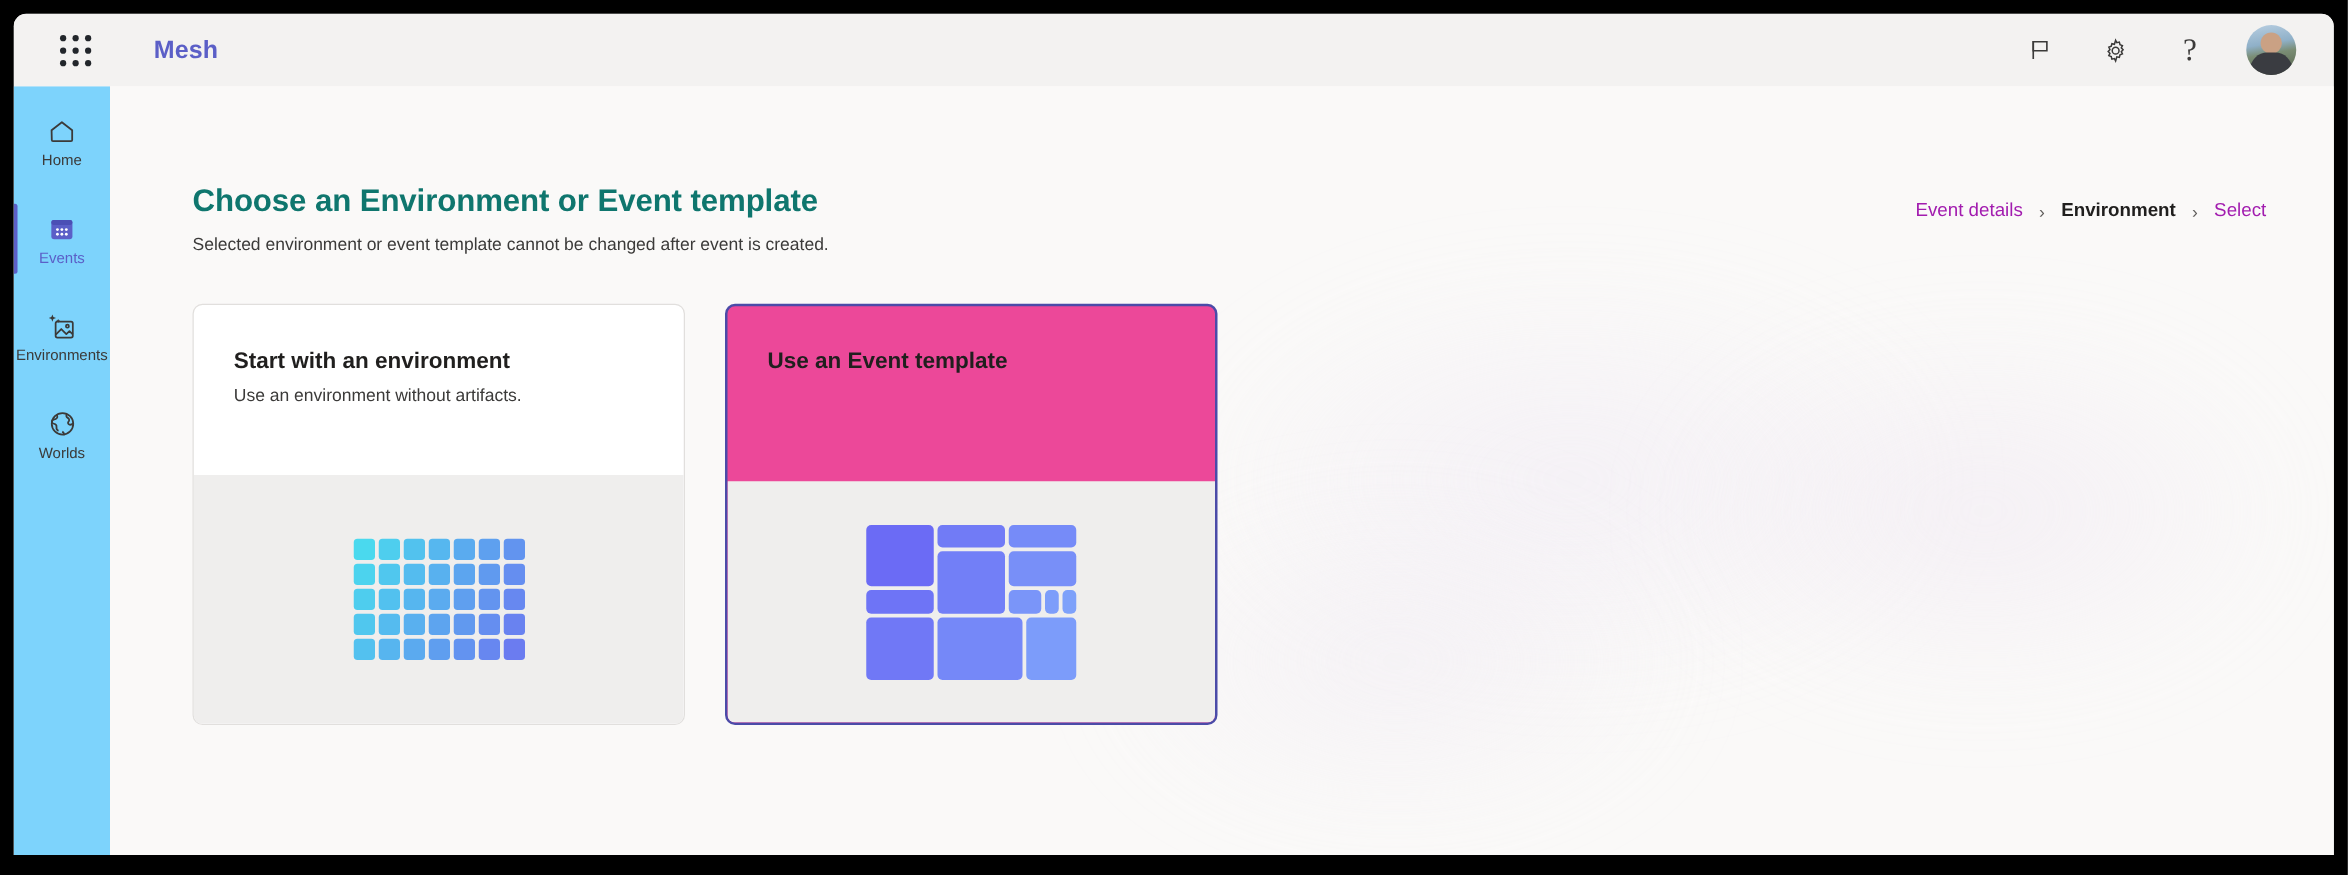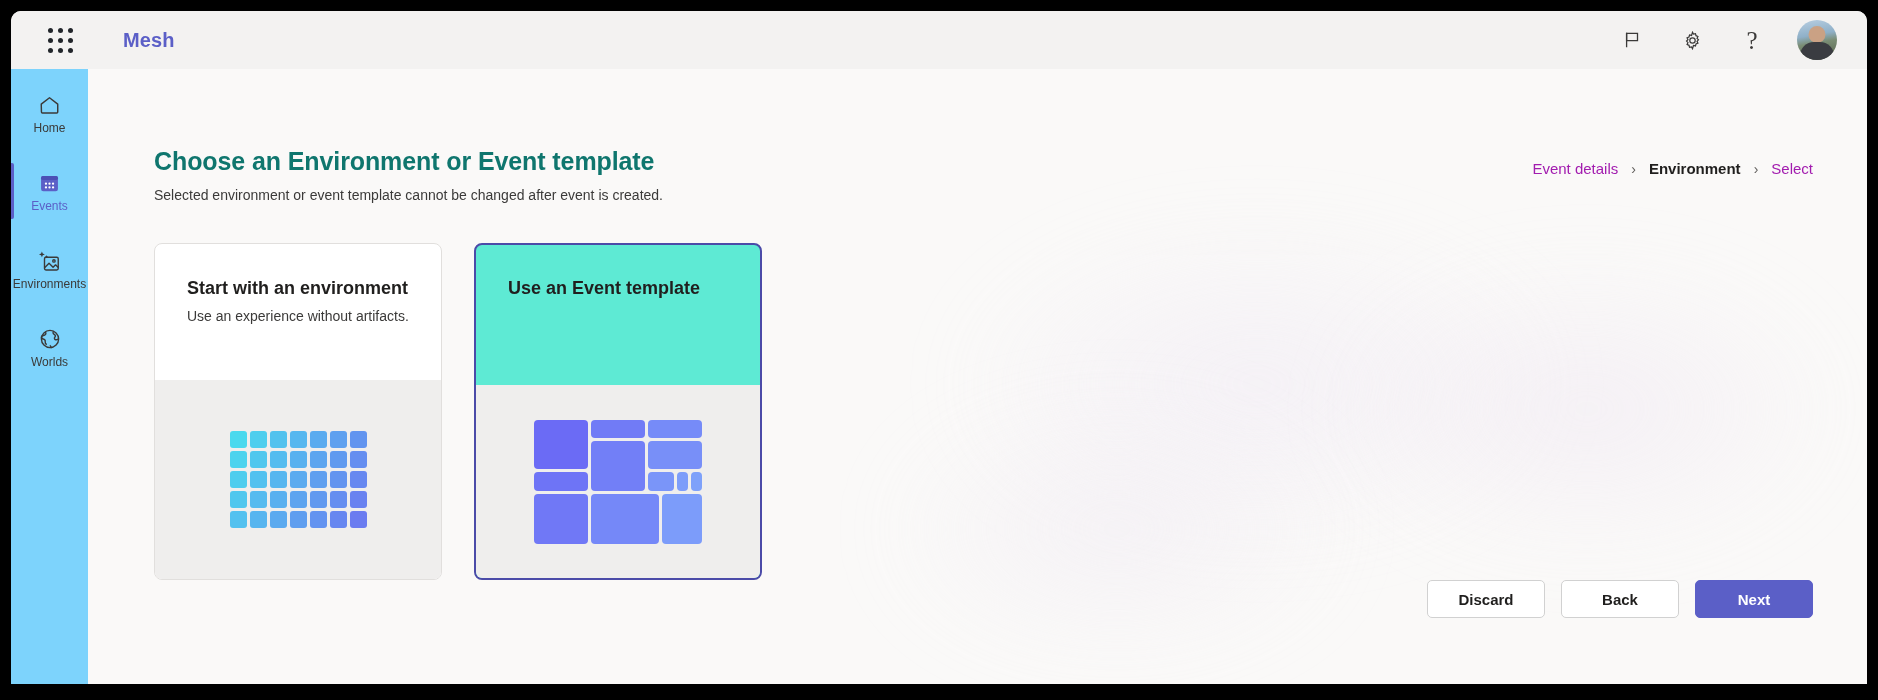--- a/index.html
+++ b/index.html
@@ -252,33 +252,33 @@
     color: #605e5c;
   }
 
   
   .cards {
     display: flex;
     gap: 32px;
     margin-top: 40px;
   }
   .card {
-    width: 288px;
+    width: 394px;
     height: 337px;
     background: #ffffff;
     border: 1px solid #e1dfdd;
     border-radius: 8px;
     overflow: hidden;
     display: flex;
     flex-direction: column;
     cursor: pointer;
   }
   .card.selected {
     border: 2px solid #4b4ba8;
-    background: #5eead4;
+    background: #ec4899;
   }
   .card-text {
     padding: 34px 32px 0 32px;
     min-height: 128px;
   }
   .card.selected .card-text { padding-top: 33px; }
   .card-title {
     font-size: 18px;
     font-weight: 700;
     color: #201f1e;
@@ -474,21 +474,21 @@
               <span class="crumb-sep">›</span>
               <span class="crumb">Select</span>
             </div>
           </div>
 
           <div class="cards">
 
             <div class="card">
               <div class="card-text">
                 <div class="card-title">Start with an environment</div>
-                <div class="card-desc">Use an experience without artifacts.</div>
+                <div class="card-desc">Use an environment without artifacts.</div>
               </div>
               <div class="card-art">
                 <div class="grid-art" id="gridArt">
                     <i style="background: rgb(74, 217, 238);"></i>
                     <i style="background: rgb(78, 206, 238);"></i>
                     <i style="background: rgb(82, 194, 238);"></i>
                     <i style="background: rgb(86, 183, 239);"></i>
                     <i style="background: rgb(90, 171, 239);"></i>
                     <i style="background: rgb(94, 160, 239);"></i>
                     <i style="background: rgb(98, 148, 239);"></i>
@@ -541,23 +541,18 @@
                     <i style="grid-area: 6 / 12 / span 2 / span 1; background: rgb(126, 161, 250);"></i>
                     <i style="grid-area: 8 / 1 / span 5 / span 4; background: rgb(112, 120, 246);"></i>
                     <i style="grid-area: 8 / 5 / span 5 / span 5; background: rgb(117, 136, 248);"></i>
                     <i style="grid-area: 8 / 10 / span 5 / span 3; background: rgb(124, 156, 250);"></i>
                   </div>
               </div>
             </div>
 
           </div>
 
-          <div class="footer">
-            <div class="btn">Discard</div>
-            <div class="btn">Back</div>
-            <div class="btn primary">Next</div>
-          </div>
 
         </div>
       </div>
     </div>
   </div>
 </div>
 
 </body></html>

